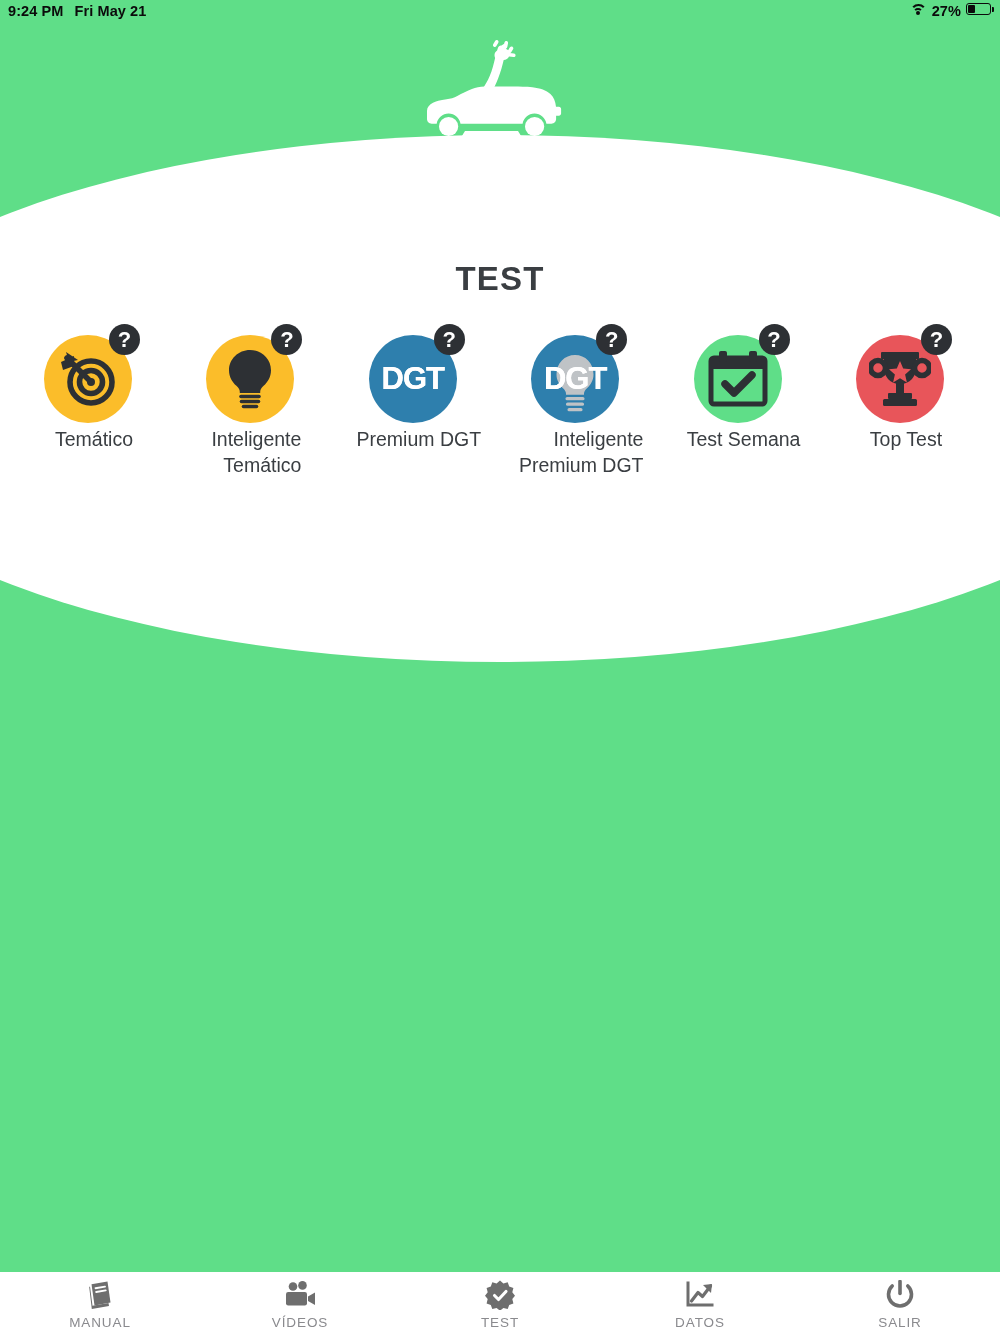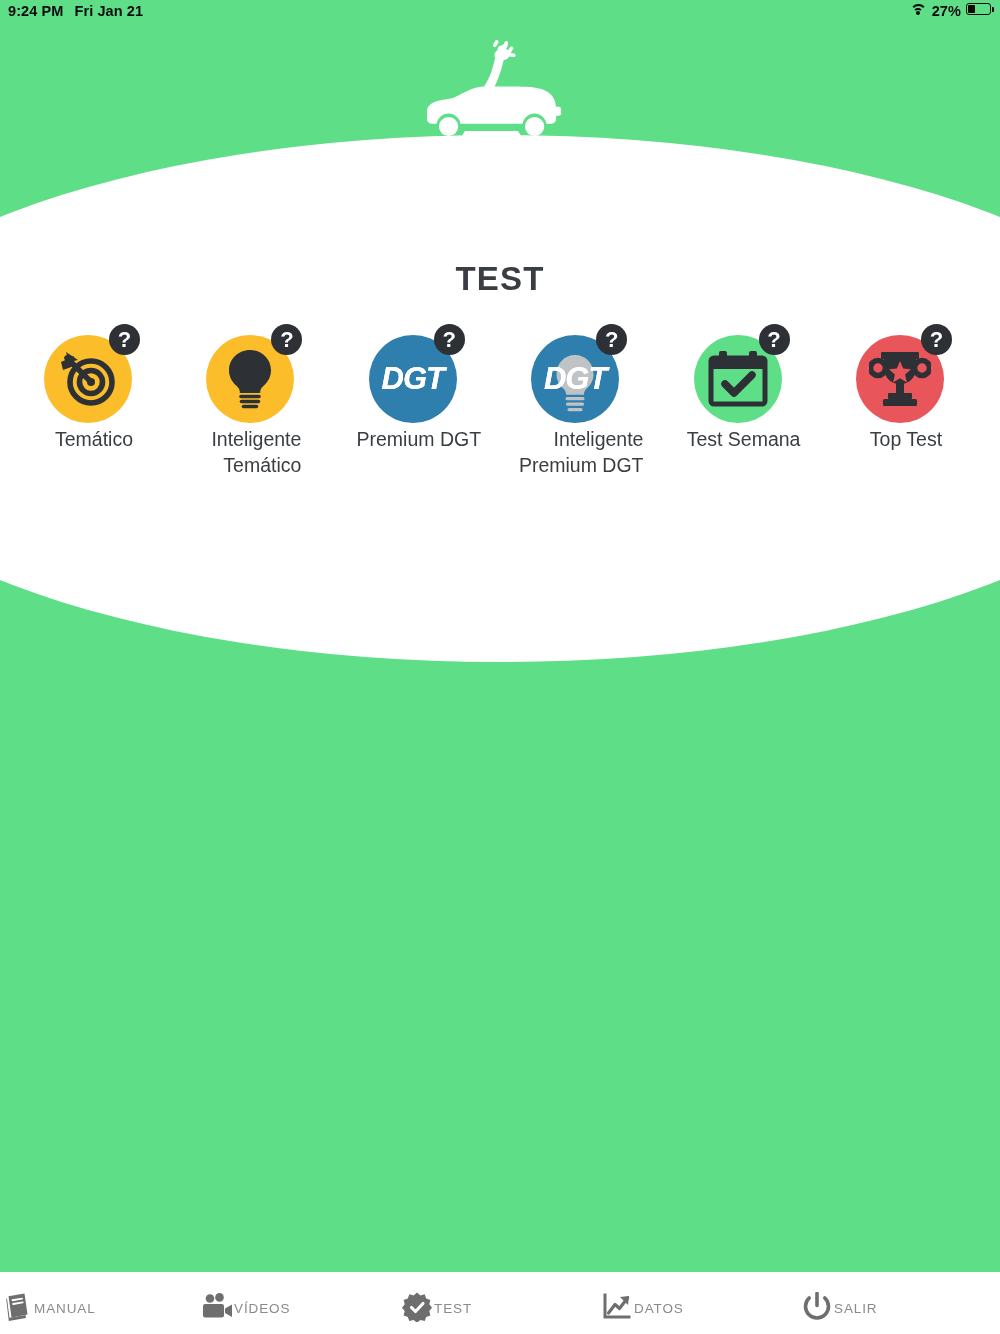--- a/index.html
+++ b/index.html
@@ -67,47 +67,47 @@
     background:#2D3034; color:#fff; font-size:22px; font-weight:700;
     display:flex; align-items:center; justify-content:center; line-height:1;
     font-family:"Liberation Sans", sans-serif; z-index:3;
   }
   .test-label{
     margin-top:11px; text-align:right; font-size:19.5px; color:#3A3E42;
     line-height:1.33; white-space:pre-line;
   }
 
   .dgt-text{
-    font-family:"Liberation Sans", sans-serif; font-style:italic; font-weight:700;
+    font-family:"Liberation Sans", sans-serif; font-weight:700;
     font-size:31px; color:#ffffff; letter-spacing:-1px; position:relative; z-index:2;
     text-shadow:0 0 0 #fff;
   }
 
   
   #tab-bar{
     position:absolute; left:0; bottom:0; width:1000px; height:62px;
     background:#ffffff; display:flex; z-index:30;
   }
   .tab-item{
-    flex:1; display:flex; flex-direction:row; align-items:center;
+    flex:1; display:flex; flex-direction:column; align-items:center;
     justify-content:flex-start; padding-top:7px; cursor:pointer;
   }
   .tab-icon{ width:34px; height:32px; display:flex; align-items:center; justify-content:center;}
   .tab-icon svg{ display:block; }
   .tab-label{
     margin-top:4px; font-size:13.5px; color:#8A8A8E; letter-spacing:.9px; font-weight:400;
   }
 </style>
 </head>
 <body>
 
 <div id="status-bar">
   <div class="sb-left">
     <span>9:24 PM</span>
-    <span>Fri Jan 21</span>
+    <span>Fri May 21</span>
   </div>
   <div class="sb-right">
     <span class="wifi-ico">
       <i class="w1"></i>
         <i class="w2"></i>
         <i class="w3"></i>
     </span>
     <span>27%</span>
     <span class="batt">
         <span class="fill"></span>

